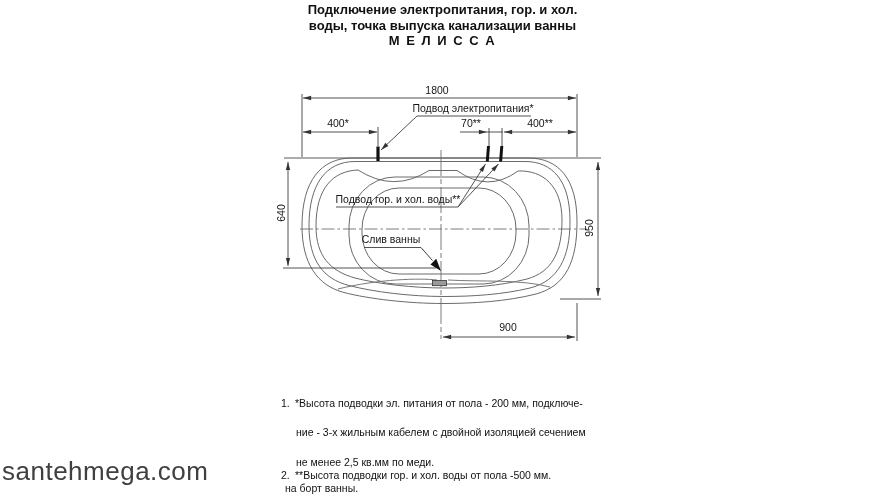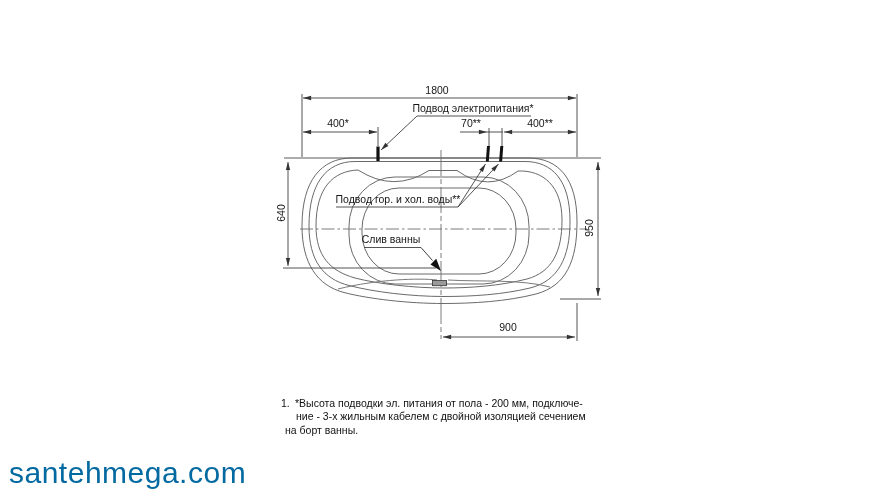--- a/index.html
+++ b/index.html
@@ -12,36 +12,41 @@
     text-align:center;font-weight:bold;font-size:13px;line-height:15.5px;color:#111;
   }
   .title .model{letter-spacing:1.5px;}
   .drawing-svg{position:absolute;left:0;top:0;}
   .notes{
     position:absolute;left:281px;top:397px;width:330px;color:#111;
     font-size:10.5px;line-height:13.3px;
   }
   .nline{white-space:nowrap;}
   .nnum{display:inline-block;min-width:14px;}
-  .cont1{padding-left:15px;}
+  .cont1{padding-left:15px;margin-top:16px;}
   .cont2{padding-left:4px;}
   .watermark{
-    position:absolute;left:9px;top:456px;
-    font-size:30px;color:#0369a1;letter-spacing:0.5px;
+    position:absolute;left:2px;top:456px;
+    font-size:26px;color:#404040;letter-spacing:0.5px;
   }
   svg text{
     font-family:"Liberation Sans", sans-serif;
     font-size:10.5px;fill:#161616;
   }
 </style>
 </head>
 <body>
 
 <div class="stage">
 
+  <div class="title">
+    <div>Подключение электропитания, гор. и хол.</div>
+    <div>воды, точка выпуска канализации ванны</div>
+    <div class="model">М Е Л И С С А</div>
+  </div>
 
   <svg class="drawing-svg" width="880" height="500" viewBox="0 0 880 500">
     <defs>
       <marker id="arr" viewBox="0 0 10 10" refX="9.5" refY="5" markerWidth="10" markerHeight="10" orient="auto-start-reverse">
         <path d="M0.5,2.6 L9.5,5 L0.5,7.4 Z" fill="#333"></path>
       </marker>
     </defs>
 
     <g fill="none" stroke="#6a6a6a" stroke-width="1">
 
@@ -140,18 +145,20 @@
       <line x1="364" y1="247.5" x2="421" y2="247.5" stroke="#3f3f3f" stroke-width="0.9"></line>
       <line x1="421" y1="247.5" x2="432.5" y2="260.5" stroke="#3f3f3f" stroke-width="1"></line>
       <polygon points="441,271 430.5,264.5 436.2,258.8" fill="#111"></polygon>
       <rect x="432.5" y="280.5" width="14" height="5.2" fill="#9a9a9a" stroke="#333" stroke-width="0.8"></rect>
     </g>
   </svg>
 
   <div class="notes">
     <div class="nline"><span class="nnum">1.</span><span>*Высота подводки эл. питания от пола - 200 мм, подключе-</span></div>
     <div class="nline cont1">ние - 3-х жильным кабелем с двойной изоляцией сечением</div>
+    <div class="nline cont1">не менее 2,5 кв.мм по меди.</div>
+    <div class="nline"><span class="nnum">2.</span><span>**Высота подводки гор. и хол. воды от пола -500 мм.</span></div>
     <div class="nline cont2">на борт ванны.</div>
   </div>
 
   <div class="watermark">santehmega.com</div>
 
 </div>
 
 </body></html>

